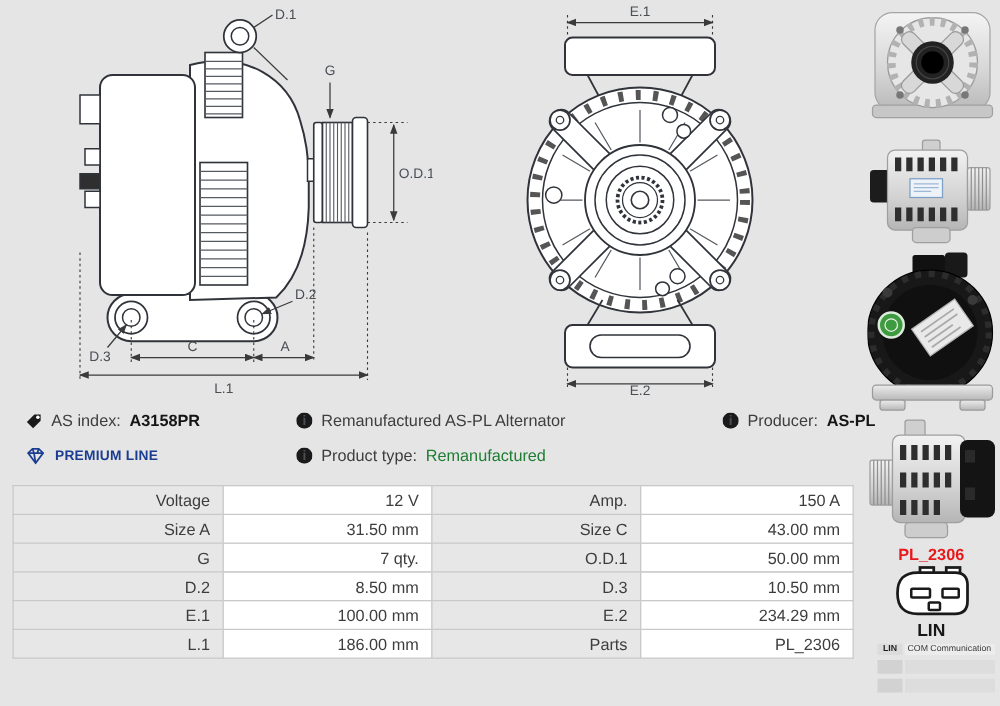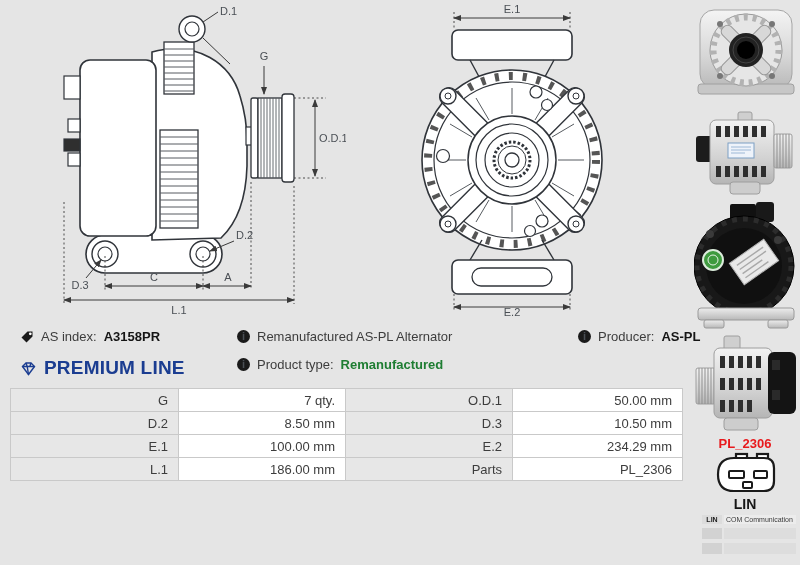--- a/index.html
+++ b/index.html
@@ -4,22 +4,22 @@
 <style>
   html,body{margin:0;padding:0;background:#fff;}
   .page{position:relative;width:800px;height:565px;background:#e5e5e5;overflow:hidden;
         font-family:"Liberation Sans",sans-serif;color:#3d3d3d;}
   svg text{font-family:"Liberation Sans",sans-serif;font-size:11px;fill:#4a4f55;}
   .dg{position:absolute;}
   
   .info-bar{position:absolute;left:10px;top:322px;width:676px;height:66px;}
   .info-item{position:absolute;display:flex;align-items:center;gap:7px;font-size:13px;white-space:nowrap;}
   .info-item b{color:#151515;}
-  .premium{color:#1b3d91;font-weight:bold;font-size:19px;letter-spacing:.2px;}
-  .green{color:#1e7d32;font-weight:bold;}
+  .premium{color:#1b3d91;font-weight:bold;font-size:11px;letter-spacing:.2px;}
+  .green{color:#1e7d32;font-weight:normal;}
   .logo-box{position:absolute;left:612px;top:28px;width:78px;text-align:center;}
   .logo-sub{font-size:5px;color:#b4554e;margin-top:-3px;letter-spacing:.2px;}
   
   table.spec{position:absolute;left:10px;top:388px;width:672px;border-collapse:collapse;table-layout:fixed;}
   table.spec td{border:1px solid #c9c9c9;height:22px;padding:0 10px 0 4px;text-align:right;
                 font-size:13px;color:#3d3d3d;overflow:hidden;}
   td.lab{background:#e7e7e7;}
   td.val{background:#ffffff;}
   
   .thumb{position:absolute;left:694px;}
@@ -217,20 +217,32 @@
   </div>
 
   <table class="spec">
     <colgroup>
         <col style="width:168px">
         <col style="width:167px">
         <col style="width:167px">
         <col style="width:170px">
       </colgroup>
     <tbody>
+      <tr>
+        <td class="lab">Voltage</td>
+        <td class="val">12 V</td>
+        <td class="lab">Amp.</td>
+        <td class="val">150 A</td>
+      </tr>
+      <tr>
+        <td class="lab">Size A</td>
+        <td class="val">31.50 mm</td>
+        <td class="lab">Size C</td>
+        <td class="val">43.00 mm</td>
+      </tr>
       <tr>
         <td class="lab">G</td>
         <td class="val">7 qty.</td>
         <td class="lab">O.D.1</td>
         <td class="val">50.00 mm</td>
       </tr>
       <tr>
         <td class="lab">D.2</td>
         <td class="val">8.50 mm</td>
         <td class="lab">D.3</td>

